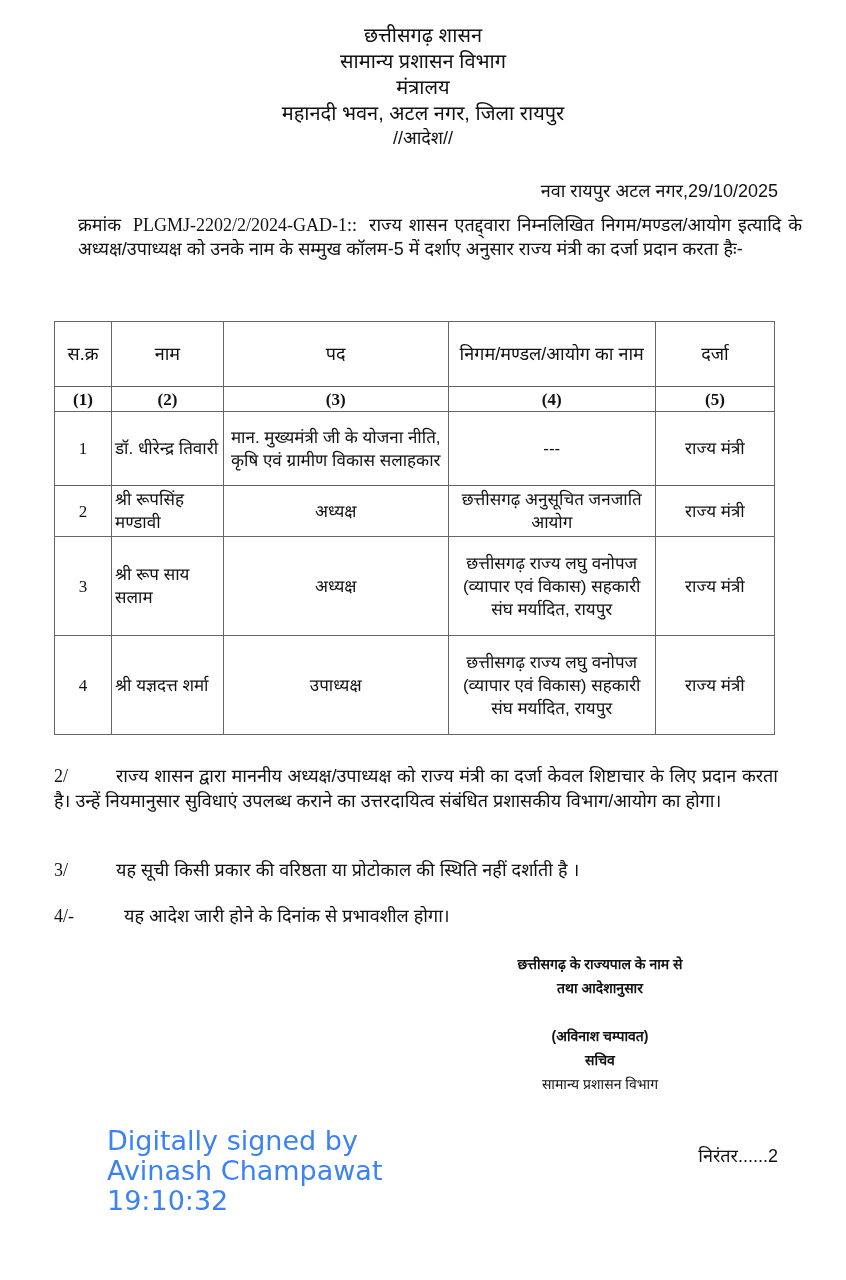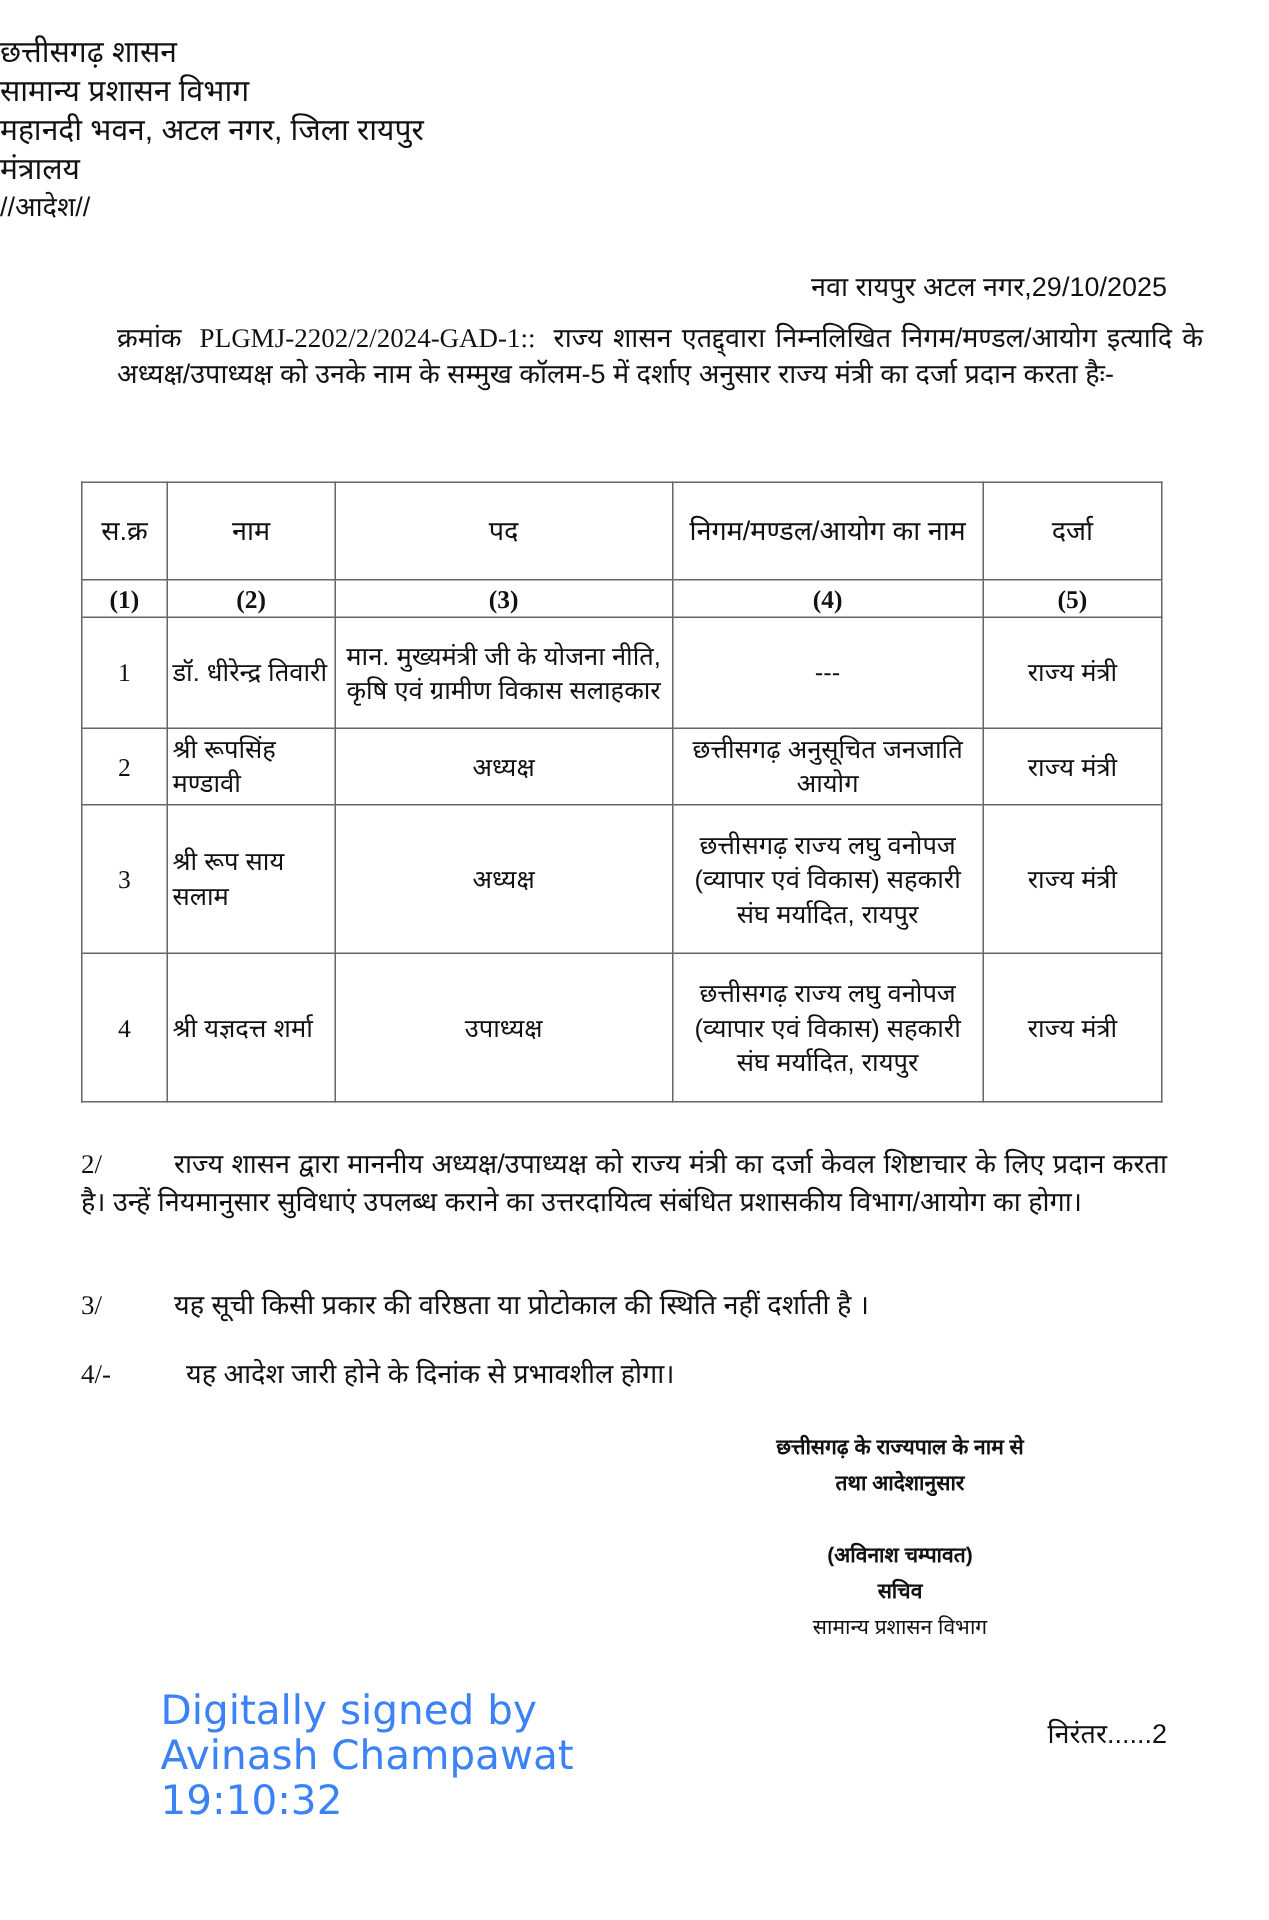--- a/index.html
+++ b/index.html
@@ -1,21 +1,21 @@
 <!DOCTYPE html>
 <html><head>
   <meta charset="utf-8">
   <style>
     html, body { margin: 0; padding: 0; background: #ffffff; }
     body {
       width: 846px; height: 1280px; position: relative; overflow: hidden;
       color: #111; font-family: "Liberation Serif", "DejaVu Serif", serif;
     }
     .sans { font-family: "Liberation Sans", "DejaVu Sans", sans-serif; }
-    .header { position: absolute; top: 22px; left: 0; width: 846px; text-align: left; }
+    .header { position: absolute; top: 22px; left: 0; width: 846px; text-align: center; }
     .header div { font-size: 20px; line-height: 26px; }
     .header .order { font-size: 18px; line-height: 24px; margin-top: 0; }
     .place-date { position: absolute; top: 178px; right: 68px; font-size: 18px; margin-left: 14px; }
     .intro {
       position: absolute; top: 213px; left: 54px; width: 724px;
       font-size: 18px; line-height: 24px; text-align: justify; margin-left: 24px;
     }
     .intro .ref { padding: 0 12px; }
     table.orders {
       position: absolute; top: 321px; left: 54px; width: 721px;
@@ -51,22 +51,22 @@
       position: absolute; top: 1126px; left: 107px;
       font-family: "DejaVu Sans", sans-serif; font-size: 27px; line-height: 30px; color: #3b82f6;
     }
   </style>
 </head>
 <body>
 
 <div class="header sans">
   <div>छत्तीसगढ़ शासन</div>
   <div>सामान्य प्रशासन विभाग</div>
+  <div>मंत्रालय</div>
   <div>महानदी भवन, अटल नगर, जिला रायपुर</div>
-  <div>मंत्रालय</div>
   <div class="order">//आदेश//</div>
 </div>
 
 <div class="place-date sans">नवा रायपुर अटल नगर,29/10/2025</div>
 
 <div class="intro sans">
   <span>क्रमांक</span><span class="ref"><span class="serif-ref" style="font-family:'Liberation Serif',serif;">PLGMJ-2202/2/2024-GAD-1::</span></span><span>राज्य शासन एतद्द्वारा निम्नलिखित निगम/मण्डल/आयोग इत्यादि के अध्यक्ष/उपाध्यक्ष को उनके नाम के सम्मुख कॉलम-5 में दर्शाए अनुसार राज्य मंत्री का दर्जा प्रदान करता हैः-</span>
 </div>
 
 <table class="orders sans">

